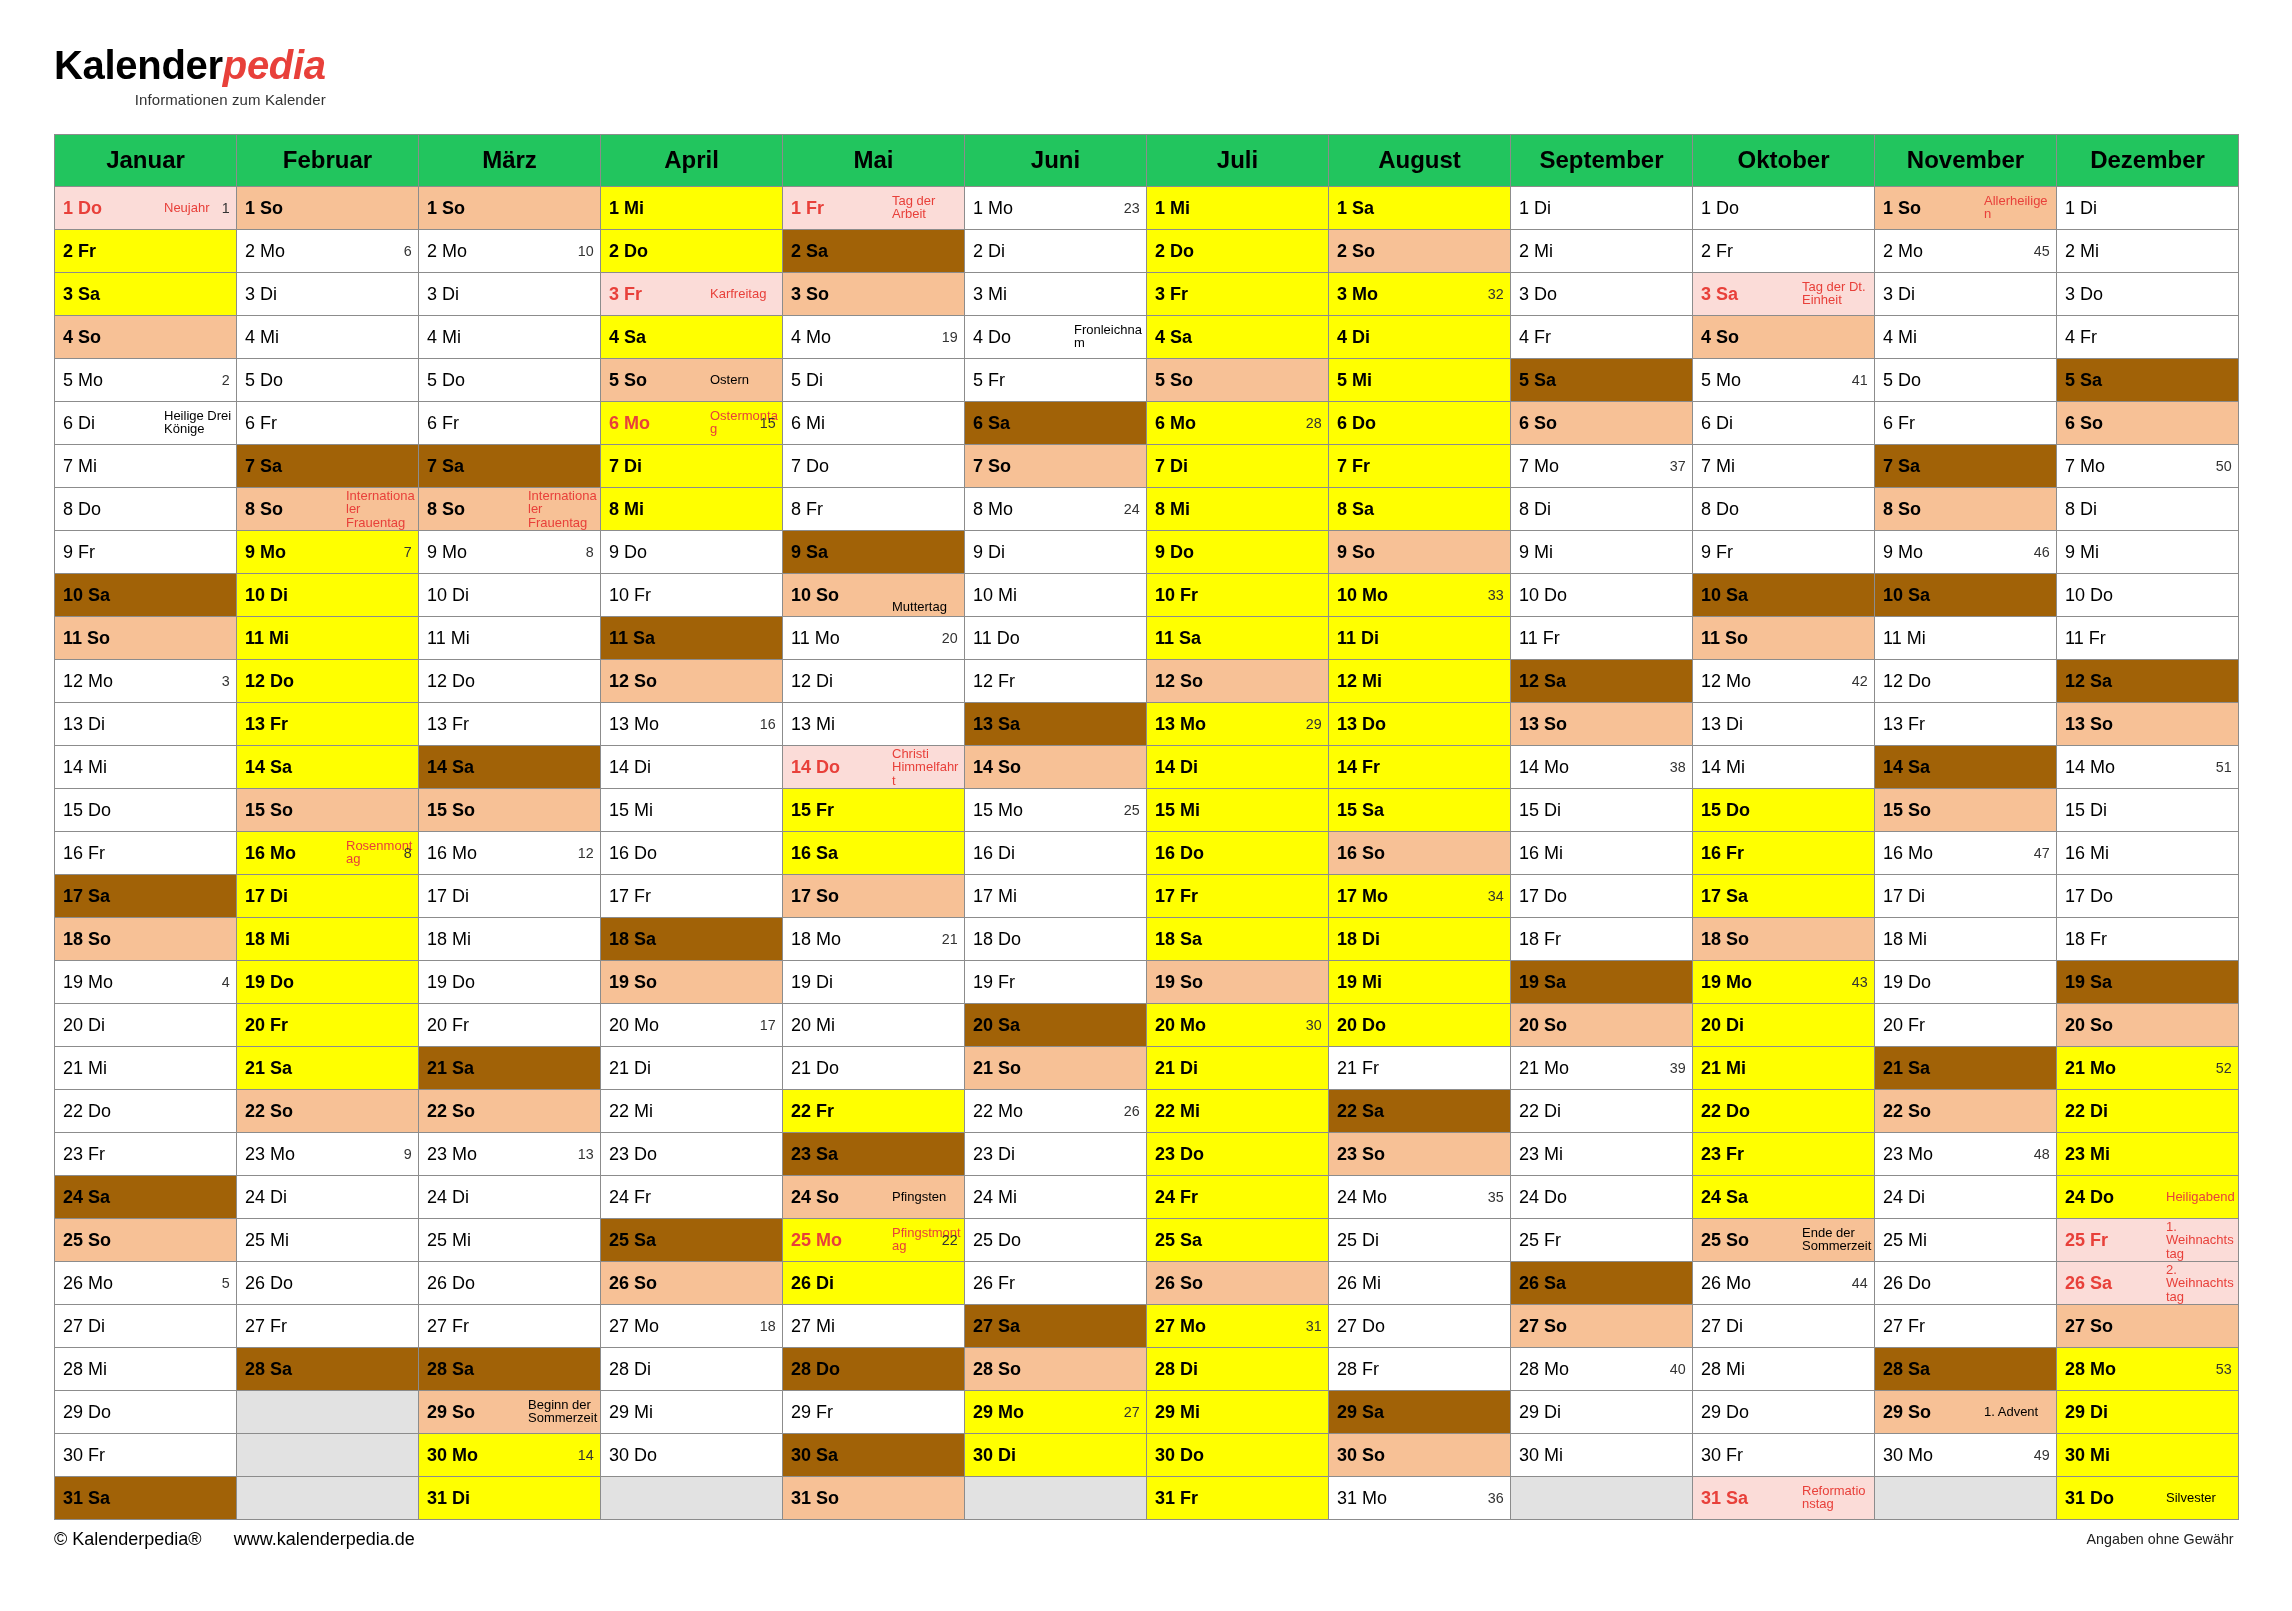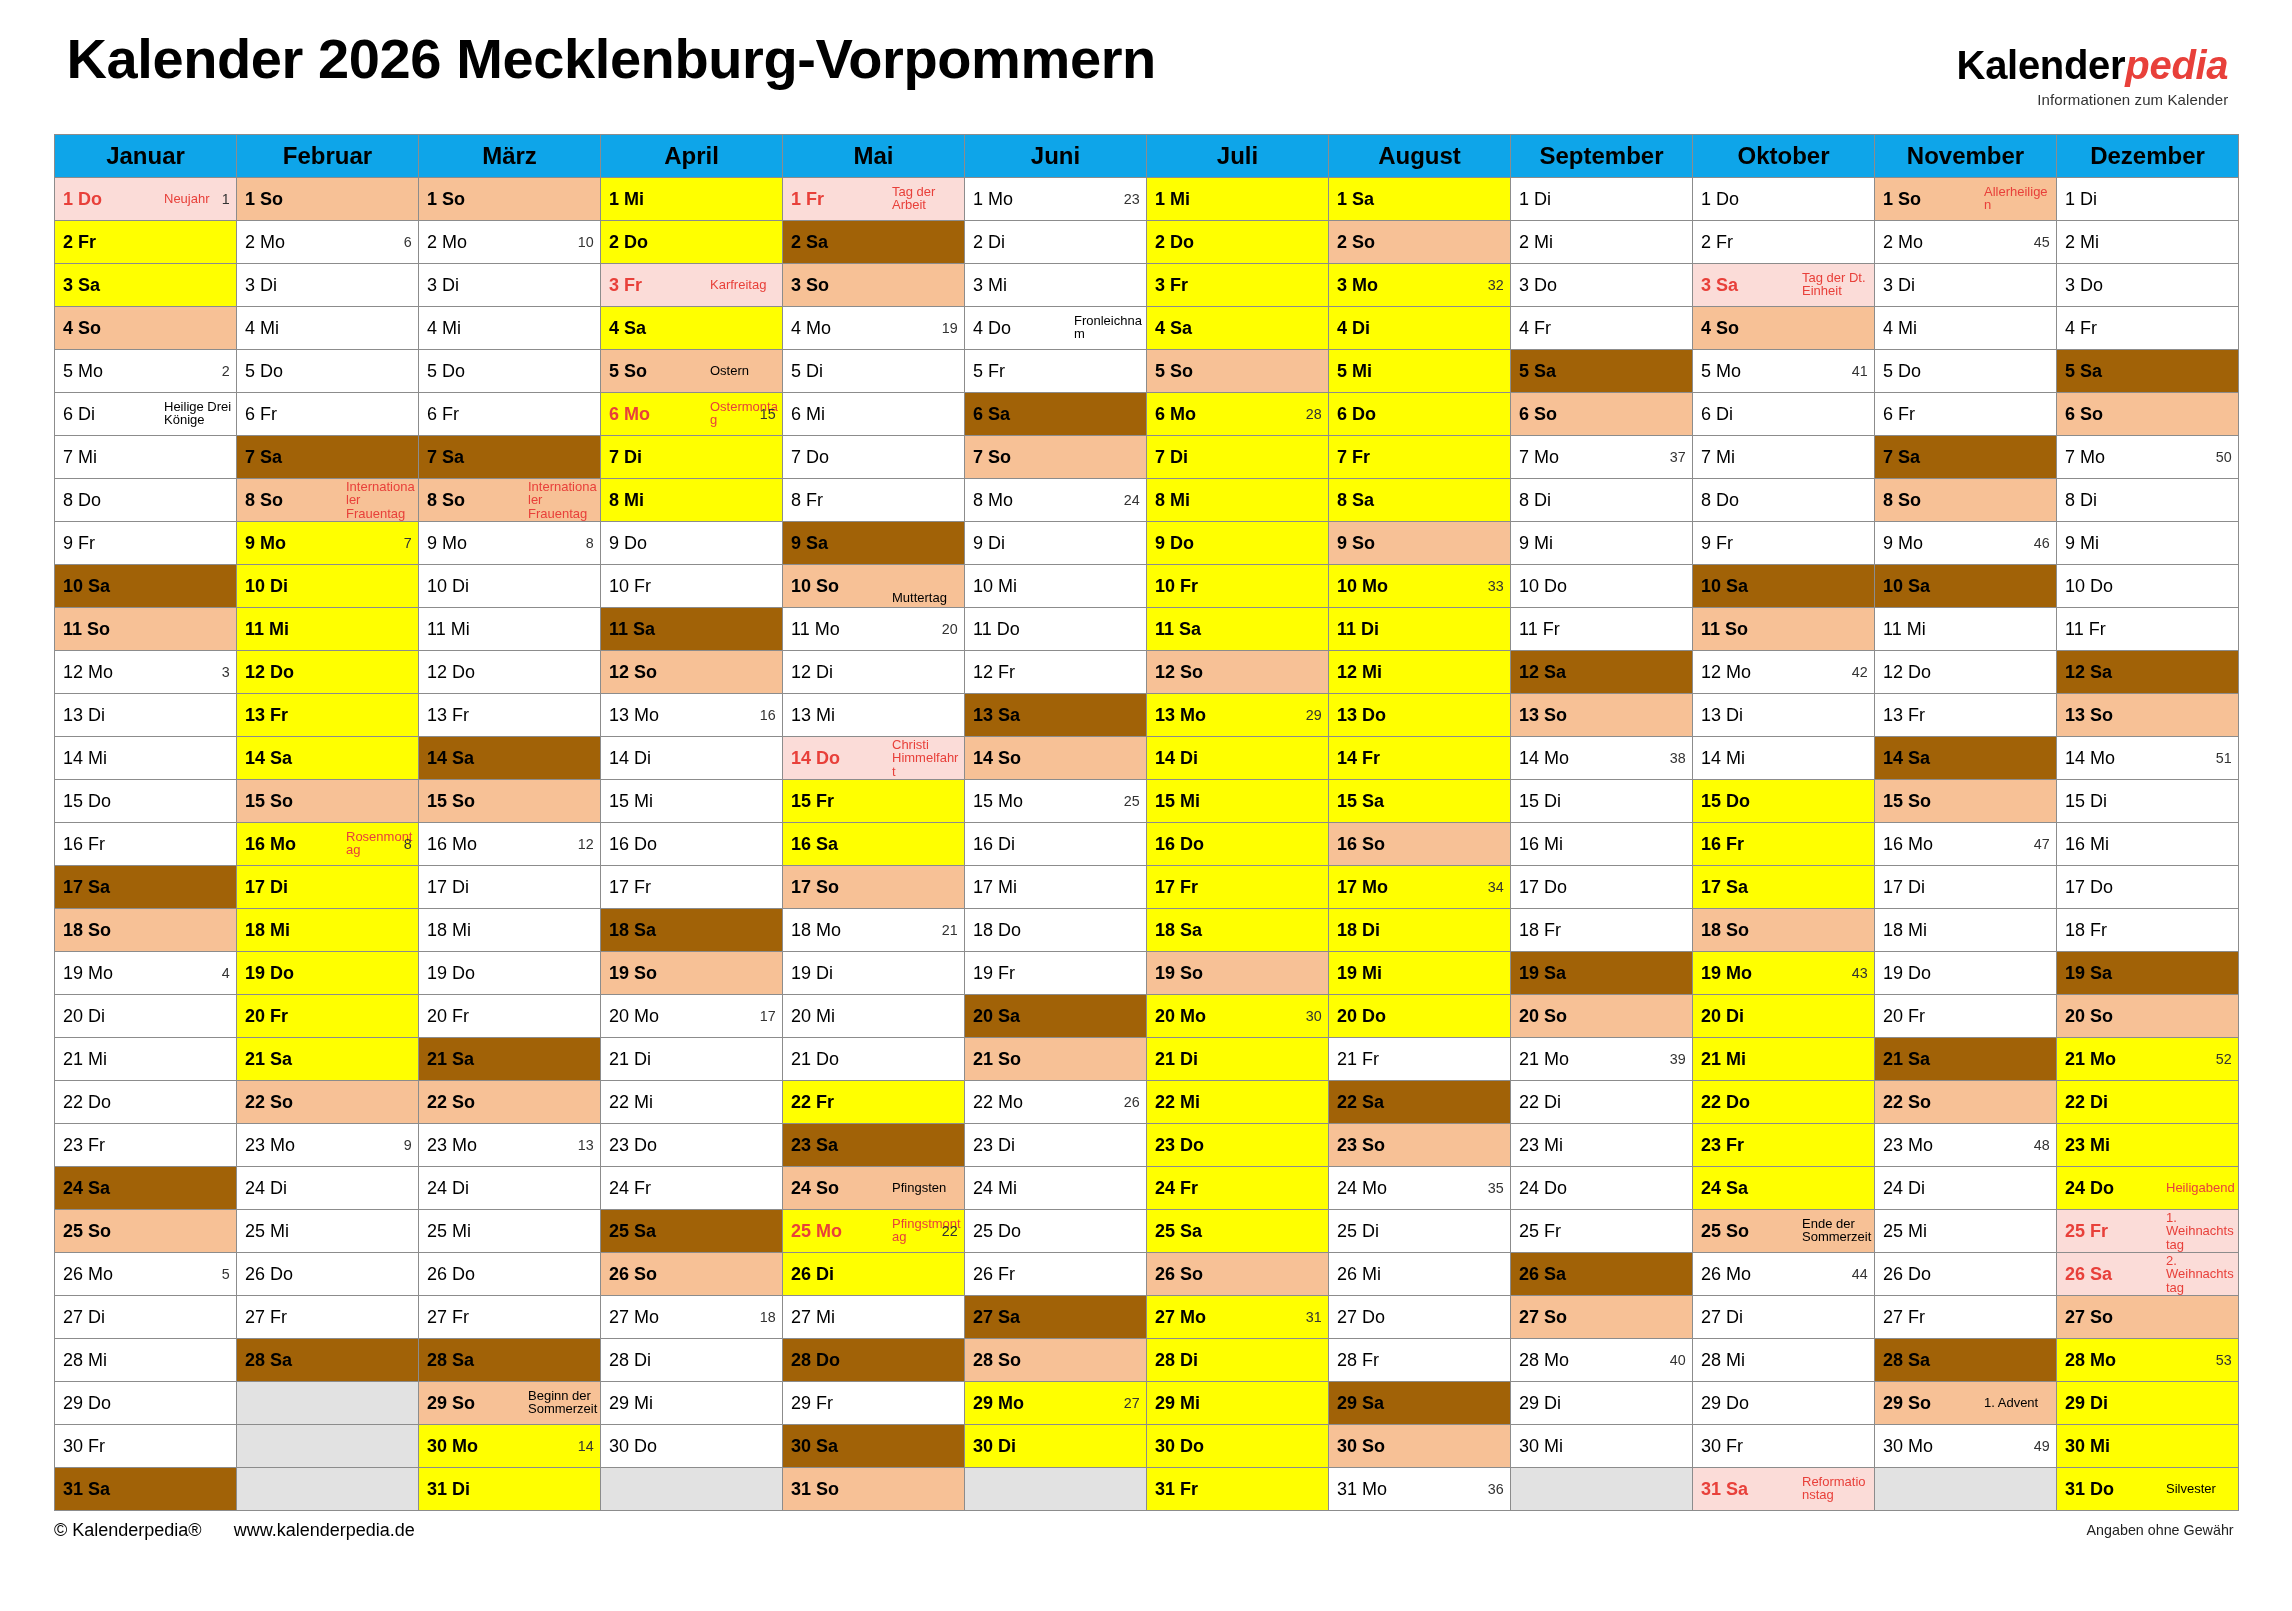--- a/index.html
+++ b/index.html
@@ -33,23 +33,23 @@
   
   .cal {
     border-collapse: collapse;
     table-layout: fixed;
     width: 2185px;
     margin-top: 3.6px;
   }
   .cal col.mcol { width: 182px; }
   .cal th, .cal td { border: 0.9px solid #8c8c8c; padding: 0; }
   .cal th.mname {
-    height: 43px;
+    height: 52px;
     font-size: 24px; font-weight: bold; text-align: center;
-    background: #0ea5e9;
+    background: #22c55e;
   }
   .cell {
     position: relative;
     height: 43px;
     overflow: hidden;
   }
   .cell .dn {
     position: absolute; left: 8px; top: 50%; transform: translateY(-50%);
     font-size: 18px; white-space: nowrap;
   }
@@ -83,21 +83,20 @@
   .footer .left { font-size: 18px; }
   .footer .left .site { margin-left: 27px; }
   .footer .right { font-size: 14.3px; color: #222; padding-right: 5.4px; }
 </style>
 </head>
 <body>
 
 <div id="page">
 
   <div class="header">
-    <div class="title">Kalender 2026 Mecklenburg-Vorpommern</div>
     <div class="brand">
       <div class="brand-name"><span>Kalender</span><span class="pedia">pedia</span></div>
       <div class="brand-sub">Informationen zum Kalender</div>
     </div>
   </div>
 
   <table class="cal">
     <colgroup id="cg">
         <col class="mcol">
         <col class="mcol">

